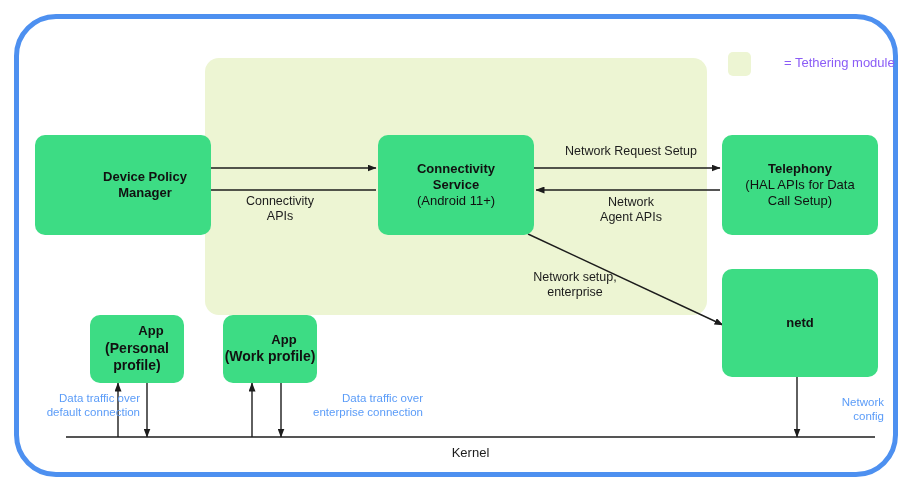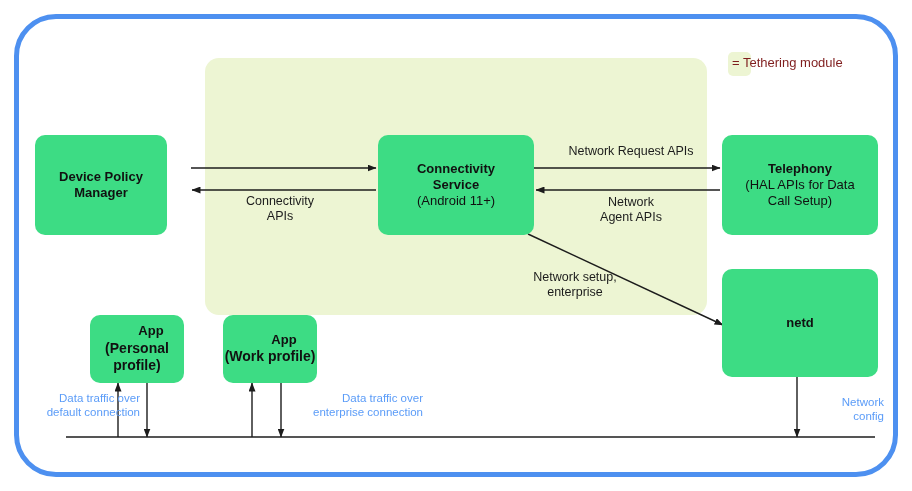--- a/index.html
+++ b/index.html
@@ -90,24 +90,24 @@
     position: absolute;
     left: 728px;
     top: 52px;
     width: 23px;
     height: 24px;
     background: #edf5d3;
     border-radius: 5px;
   }
   .legend-text {
     position: absolute;
-    left: 732px;
+    left: 784px;
     top: 55px;
     font-size: 13px;
-    color: #7f1d1d;
+    color: #8b5cf6;
     white-space: nowrap;
   }
   .kernel-label {
     position: absolute;
     left: 66px;
     top: 445px;
     width: 809px;
     text-align: center;
     font-size: 13px;
     color: #1c1c1c;
@@ -142,21 +142,21 @@
       <line x1="118" y1="437" x2="118" y2="383" marker-end="url(#arrowhead)"></line>
       <line x1="147" y1="383" x2="147" y2="437" marker-end="url(#arrowhead)"></line>
       <line x1="252" y1="437" x2="252" y2="383" marker-end="url(#arrowhead)"></line>
       <line x1="281" y1="383" x2="281" y2="437" marker-end="url(#arrowhead)"></line>
       <line x1="797" y1="377" x2="797" y2="437" marker-end="url(#arrowhead)"></line>
 
       <line x1="66" y1="437" x2="875" y2="437" stroke-width="1.6"></line>
     </g>
   </svg>
 
-  <div class="gbox" style="left:35px; top:135px; width:132px; height:100px;">
+  <div class="gbox" style="left:35px; top:135px; width:132px; height:100px;padding-left:44px;">
     <span class="t1">Device Policy</span>
     <span class="t1">Manager</span>
   </div>
 
   <div class="gbox" style="left:378px; top:135px; width:156px; height:100px;">
     <span class="t1">Connectivity</span>
     <span class="t1">Service</span>
     <span class="t2">(Android 11+)</span>
   </div>
 
@@ -176,31 +176,32 @@
   </div>
 
   <div class="gbox app-box" style="left:223px; top:315px; width:94px; height:68px;">
     <span class="t1">App</span>
     <span class="t2">(Work profile)</span>
   </div>
 
   <div class="edge-label" style="left:205px; top:194px; width:150px;">Connectivity
 APIs</div>
 
-  <div class="edge-label" style="left:546px; top:144px; width:170px;">Network Request APIs</div>
+  <div class="edge-label" style="left:546px; top:144px; width:170px;">Network Request Setup</div>
 
   <div class="edge-label" style="left:556px; top:195px; width:150px;">Network
 Agent APIs</div>
 
   <div class="edge-label" style="left:495px; top:270px; width:160px;">Network setup,
 enterprise</div>
 
   <div class="blue-label" style="left:22px; top:391px; width:118px;">Data traffic over
 default connection</div>
 
   <div class="blue-label" style="left:288px; top:391px; width:135px;">Data traffic over
 enterprise connection</div>
 
   <div class="blue-label" style="left:812px; top:395px; width:72px;">Network
 config</div>
 
+  <div class="kernel-label">Kernel</div>
 
 </div>
 
 </body></html>

